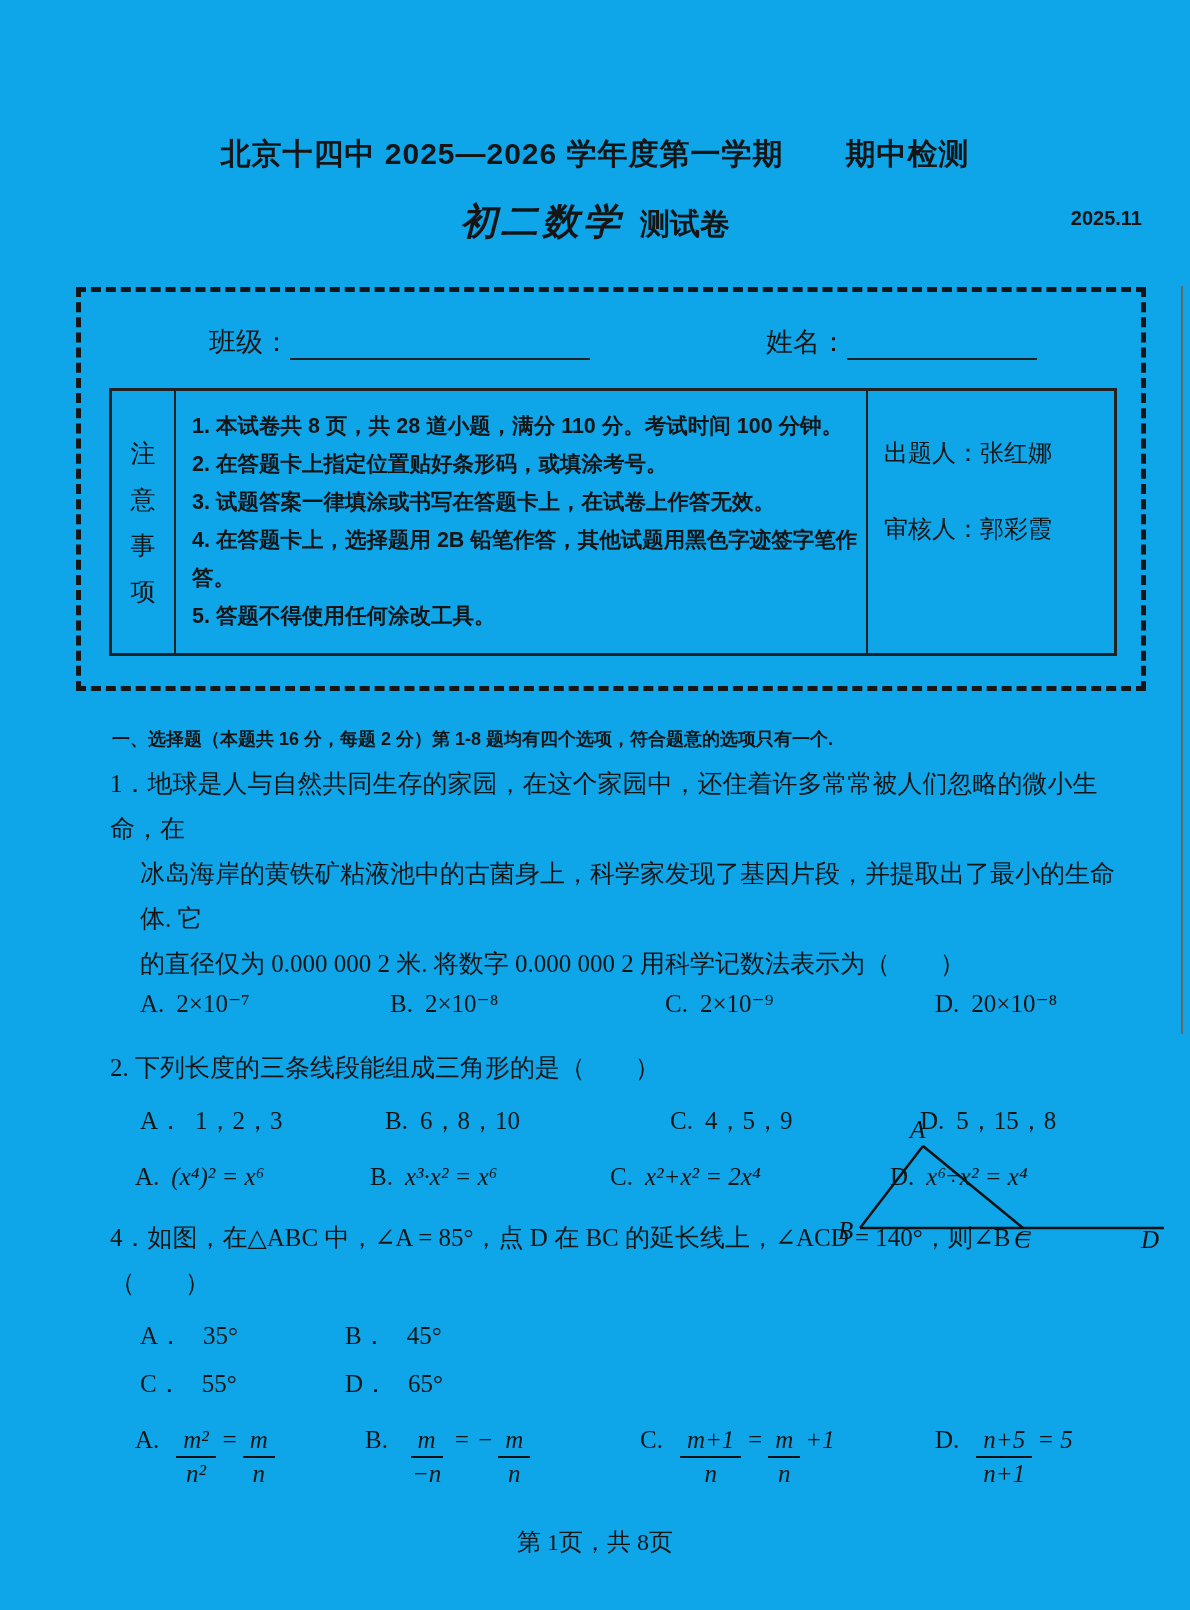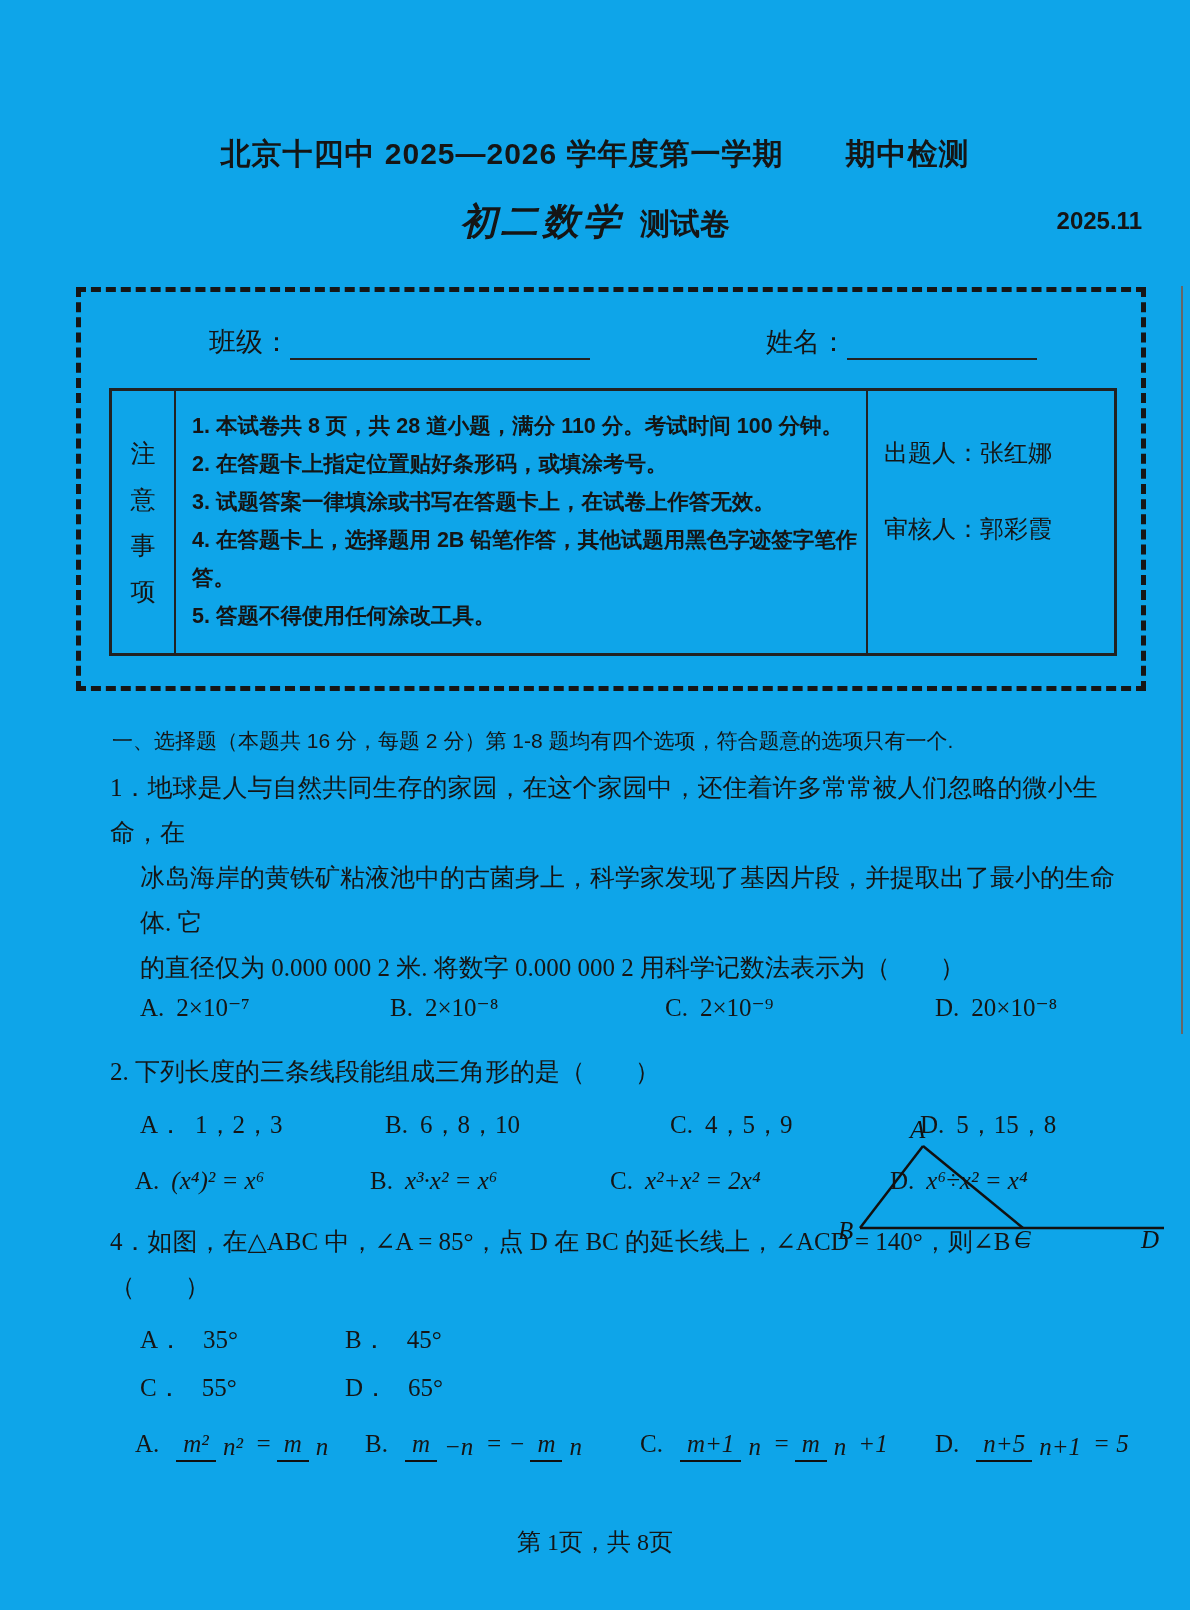--- a/index.html
+++ b/index.html
@@ -15,21 +15,21 @@
     font-weight:bold;font-size:30px;letter-spacing:1px;
   }
   .subtitle-row{position:relative;margin-top:22px;height:50px;
     display:flex;justify-content:center;align-items:baseline;}
   .subject{font-family:"DejaVu Serif","Liberation Serif",serif;
     font-weight:bold;font-style:italic;font-size:37px;letter-spacing:4px;}
   .paper-label{font-family:"Liberation Sans","DejaVu Sans",sans-serif;
     font-weight:bold;font-size:30px;margin-left:16px;}
   .date{position:absolute;right:48px;top:10px;
     font-family:"Liberation Sans","DejaVu Sans",sans-serif;
-    font-weight:bold;font-size:24px;}
+    font-weight:bold;font-size:20px;}
   .scan-line{position:absolute;left:1181px;top:286px;width:2px;height:748px;background:#666;}
   
   .outer-box{
     box-sizing:border-box;margin:40px 0 0 76px;width:1070px;
     border:5px dashed #161616;padding:26px 18px 30px 24px;
   }
   .info-row{display:flex;align-items:flex-end;margin:6px 0 0 104px;font-size:27px;}
   .blank{display:inline-block;border-bottom:2px solid #222;height:30px;}
   .blank.class{width:300px;}
   .blank.name{width:190px;}
@@ -46,21 +46,21 @@
     font-family:"Liberation Sans","DejaVu Sans",sans-serif;
     font-size:21.5px;line-height:38px;font-weight:bold;}
   .staff-cell{width:230px;border-left:2px solid #222;
     font-family:"Liberation Sans","DejaVu Sans",sans-serif;
     font-size:24px;padding:46px 0 0 16px;}
   .staff-cell div+div{margin-top:44px;}
   
   .section-title{
     margin:36px 0 0 112px;
     font-family:"Liberation Sans","DejaVu Sans",sans-serif;
-    font-weight:normal;font-size:21px;
+    font-weight:bold;font-size:18px;
   }
   .q{font-size:25px;line-height:45px;}
   .qtext{margin:0;}
   .cont{margin-left:30px;}
   .q1{margin:10px 0 0 110px;width:1005px;}
   .opts-row{display:flex;align-items:center;margin-left:140px;font-size:25px;}
   .opt{display:flex;align-items:baseline;}
   .opt .lab{margin-right:12px;}
   .math{font-style:italic;}
   .q1-opts{margin-top:3px;}
@@ -79,21 +79,21 @@
   .q3-opts .opt:nth-child(3){width:280px;}
   .q4{margin:24px 0 0 110px;width:1010px;}
   .q4-opts{margin:14px 0 0 140px;display:grid;
     grid-template-columns:205px 260px;row-gap:15px;font-size:25px;}
   .q4-opts .opt .lab{margin-right:20px;}
   .q5{margin:12px 0 0 110px;}
   .q5-opts{display:flex;align-items:center;margin:26px 0 0 135px;font-size:25px;}
   .q5-opts .opt:nth-child(1){width:230px;}
   .q5-opts .opt:nth-child(2){width:275px;}
   .q5-opts .opt:nth-child(3){width:295px;}
-  .frac{display:inline-flex;flex-direction:row;align-items:center;
+  .frac{display:inline-flex;flex-direction:column;align-items:center;
     vertical-align:middle;margin:0 5px;font-style:italic;line-height:1.12;}
   .frac .num{padding:0 7px 2px 7px;border-bottom:2px solid #111;}
   .frac .den{padding:2px 7px 0 7px;}
   
   .figure4{position:absolute;left:838px;top:1116px;width:330px;height:134px;}
   .figure4 text{font-family:"Liberation Serif","DejaVu Serif",serif;
     font-style:italic;font-size:25px;fill:#111;}
   
   .footer{position:absolute;left:0;top:1526px;width:100%;
     text-align:center;font-size:24px;}

